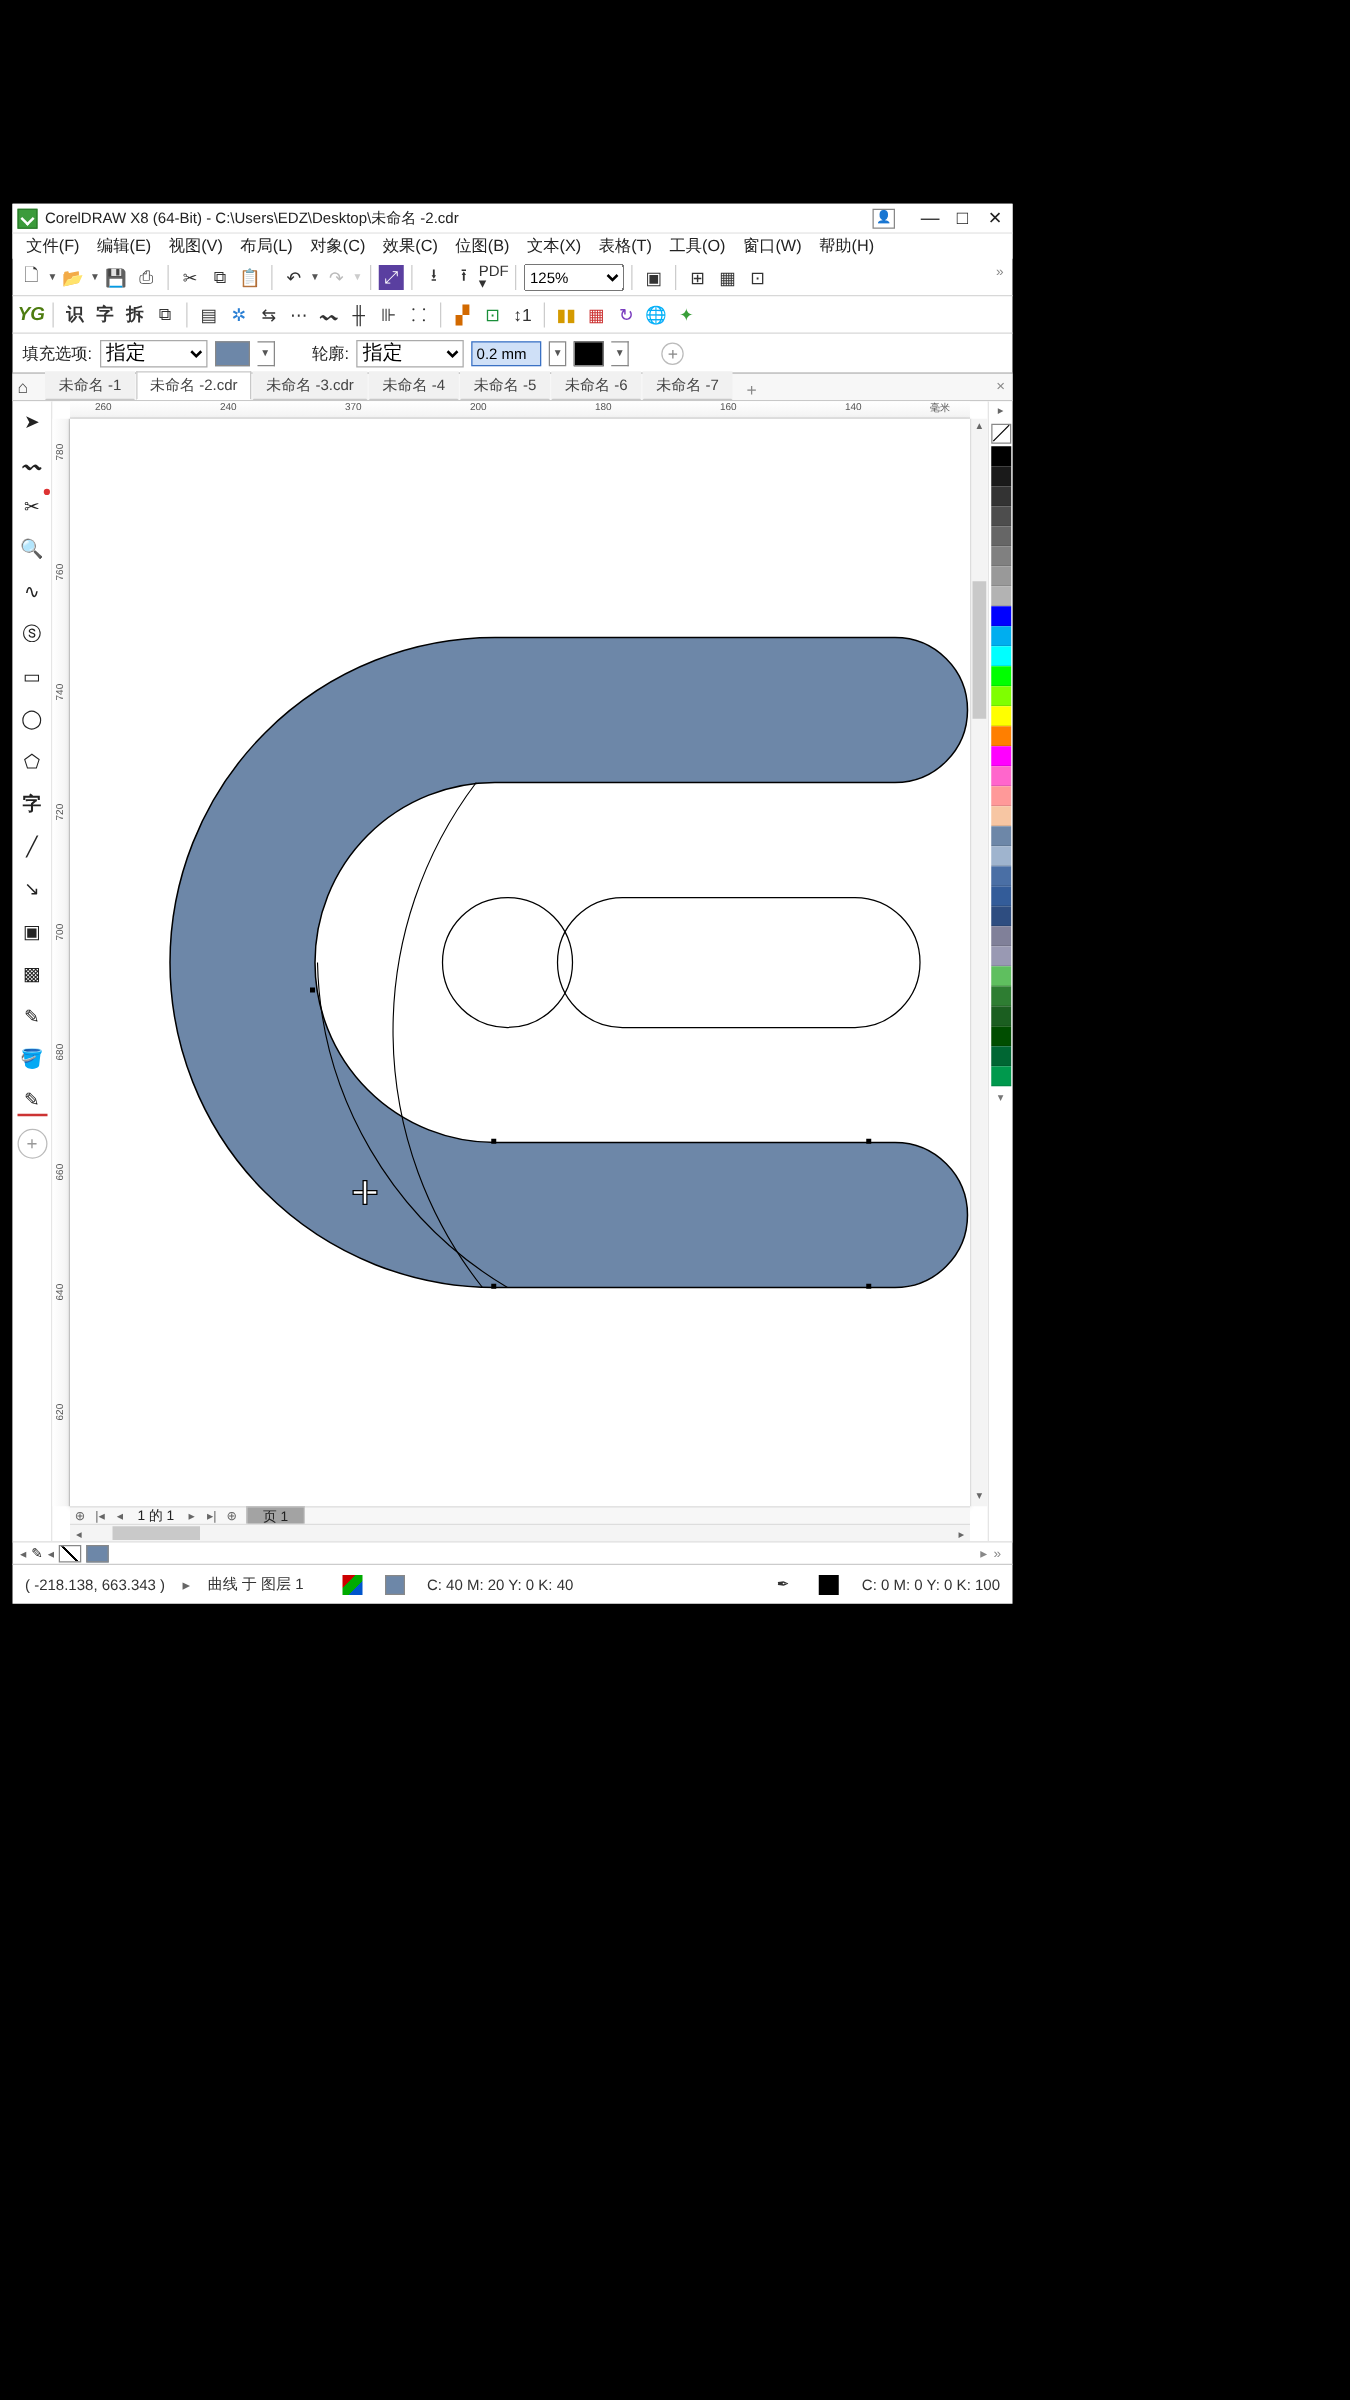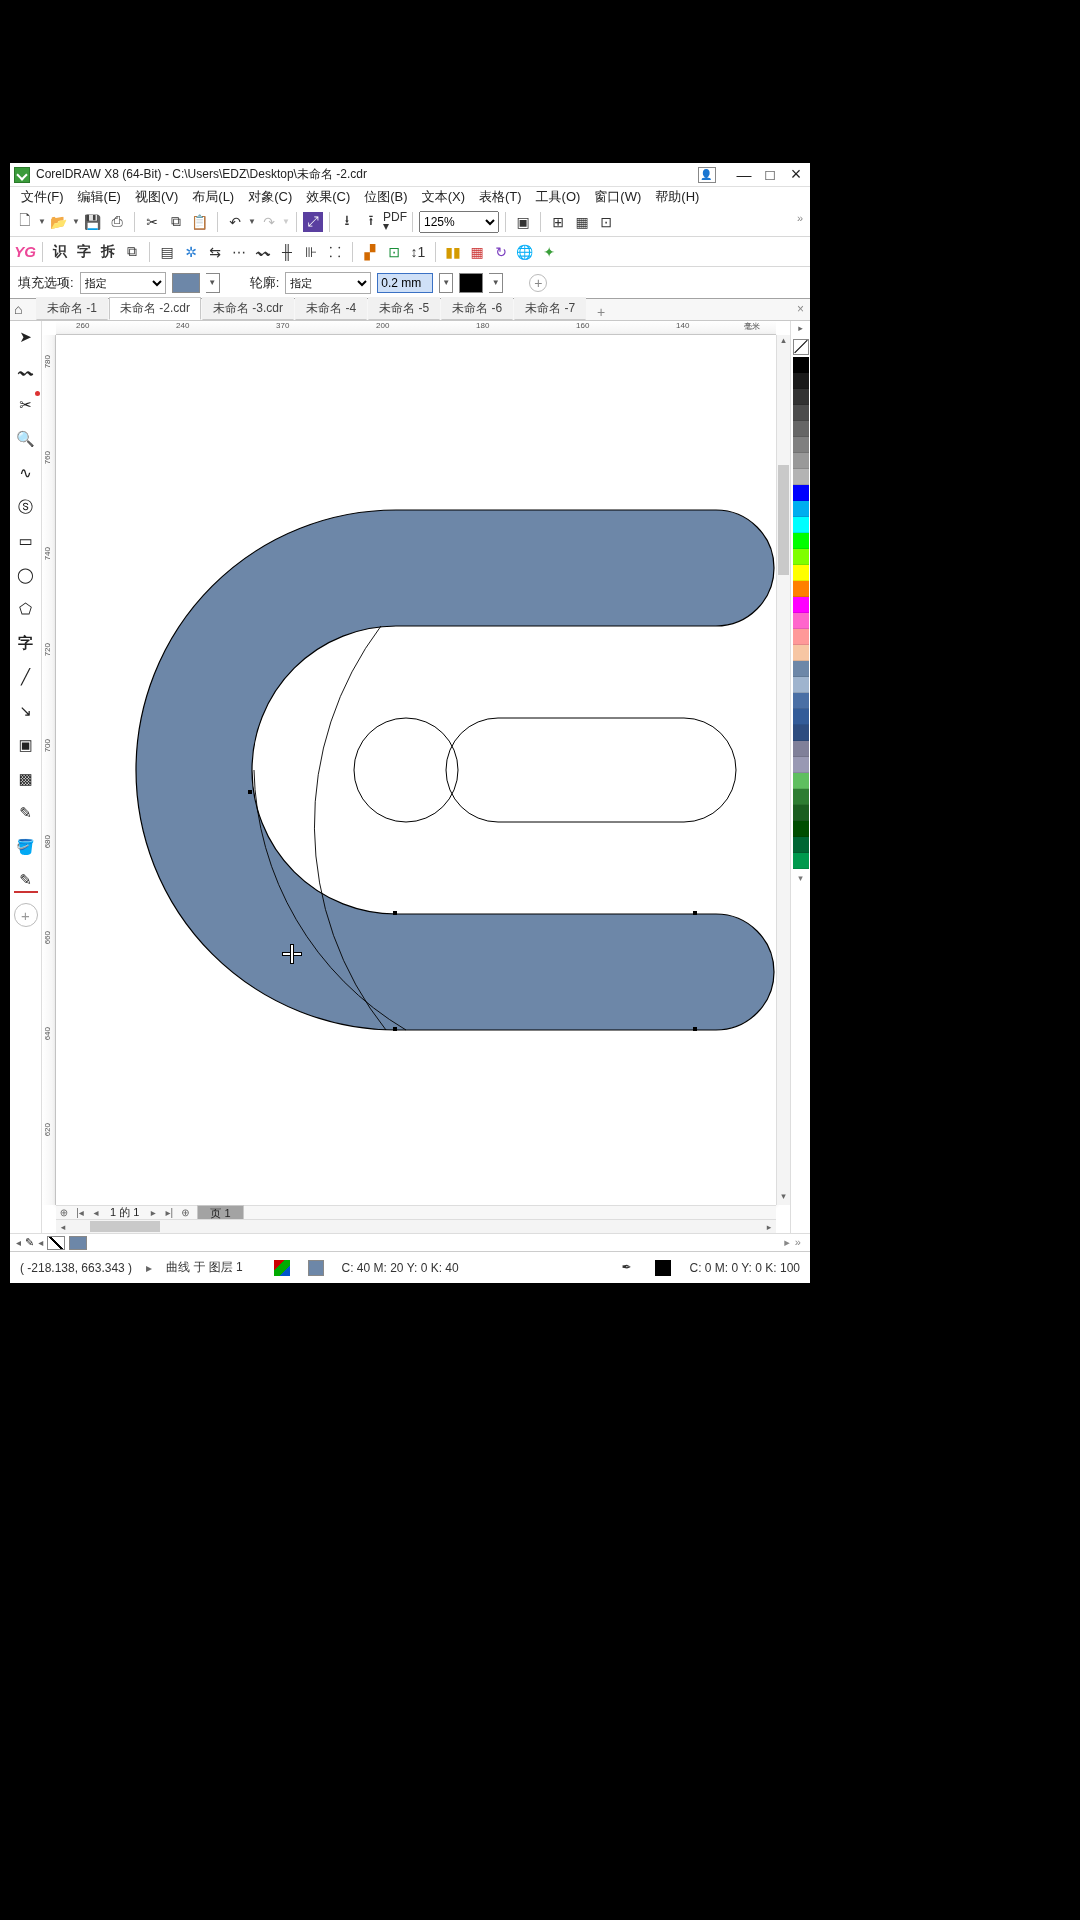--- a/index.html
+++ b/index.html
@@ -16,21 +16,21 @@
 .menubar { height:20px; background:#fff; display:flex; align-items:flex-end; padding:0 4px; font-size:13px; }
 .menubar span { padding:1px 7px; }
 
 .tbar { height:30px; border-bottom:1px solid #d8d8d8; display:flex; align-items:center; padding:0 4px; gap:2px; }
 .ticon { width:22px; height:22px; display:flex; align-items:center; justify-content:center; font-size:14px; color:#333; }
 .tdrop { width:8px; height:22px; display:flex; align-items:center; justify-content:center; font-size:8px; color:#555; }
 .sep { width:1px; height:20px; background:#ccc; margin:0 4px; }
 .chevbar { position:absolute; right:6px; top:5px; font-size:11px; color:#888; letter-spacing:1px;}
 
 .ptbar { height:32px; display:flex; align-items:center; padding:0 8px; gap:6px; font-size:13px; border-bottom:1px solid #a3a3a3; }
-.ptbar select, .ptbar .sbox { height:22px; font-size:11px; border:1px solid #aaa; background:#fff; }
+.ptbar select, .ptbar .sbox { height:22px; font-size:16px; border:1px solid #aaa; background:#fff; }
 .swatch { width:28px; height:20px; border:1px solid #888; display:inline-block; }
 .swdrop { width:14px; height:20px; border:1px solid #888; border-left:none; text-align:center; font-size:8px; line-height:18px; color:#555;}
 
 .dtabs { height:22px; background:#f7f7f7; border-bottom:1px solid #c8c8c8; display:flex; align-items:flex-end; font-size:12px; padding-left:26px; position:relative;}
 .dtabs .home { position:absolute; left:4px; top:2px; font-size:14px; color:#444;}
 .dtab { padding:2px 10px; border:1px solid #c8c8c8; border-bottom:1px solid #fff; background:#fff; margin-right:1px; color:#444;}
 .dtab.inact { background:#f1f1f1; border:1px solid transparent; border-bottom:1px solid #c8c8c8; }
 .dtabs .plus { margin-left:4px; color:#888; font-size:14px; padding:0 6px;}
 .dtabs .close { position:absolute; right:6px; top:3px; font-size:12px; color:#888;}
 
@@ -131,21 +131,21 @@
     <div class="sep"></div>
     <div class="ticon">▣</div>
     <div class="sep"></div>
     <div class="ticon">⊞</div>
     <div class="ticon">▦</div>
     <div class="ticon">⊡</div>
     <div class="chevbar">»</div>
   </div>
 
   <div class="tbar">
-    <div class="ticon" style="font-style:italic;font-weight:bold;color:#ec4899;font-size:15px;">YG</div>
+    <div class="ticon" style="font-style:italic;font-weight:bold;color:#4d7c0f;font-size:15px;">YG</div>
     <div class="sep"></div>
     <div class="ticon" style="font-weight:bold;">识</div>
     <div class="ticon" style="font-weight:bold;">字</div>
     <div class="ticon" style="font-weight:bold;">拆</div>
     <div class="ticon">⧉</div>
     <div class="sep"></div>
     <div class="ticon">▤</div>
     <div class="ticon" style="color:#2a7fd4;">✲</div>
     <div class="ticon">⇆</div>
     <div class="ticon">⋯</div>

